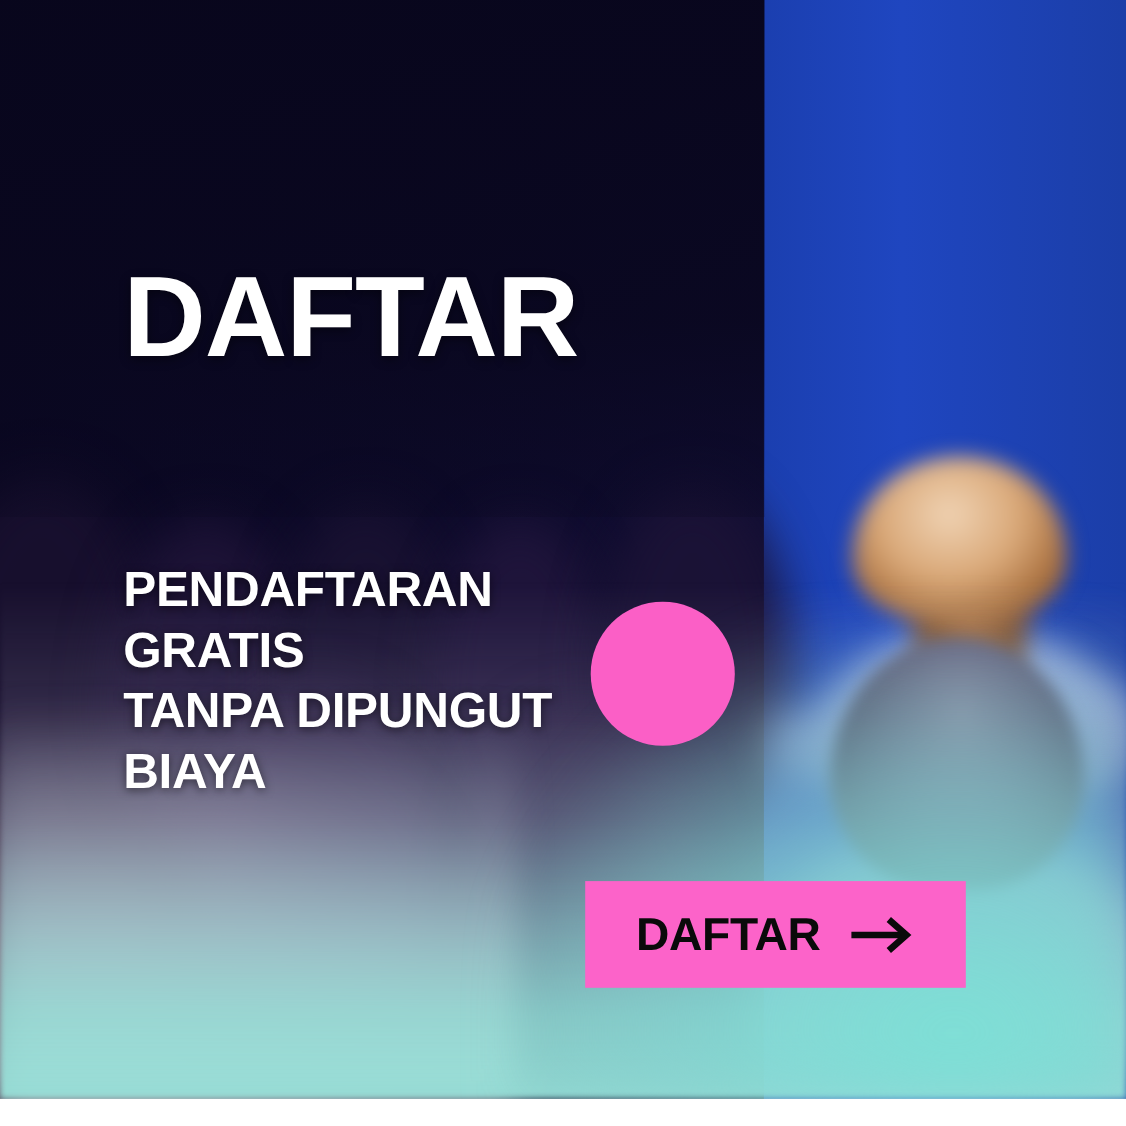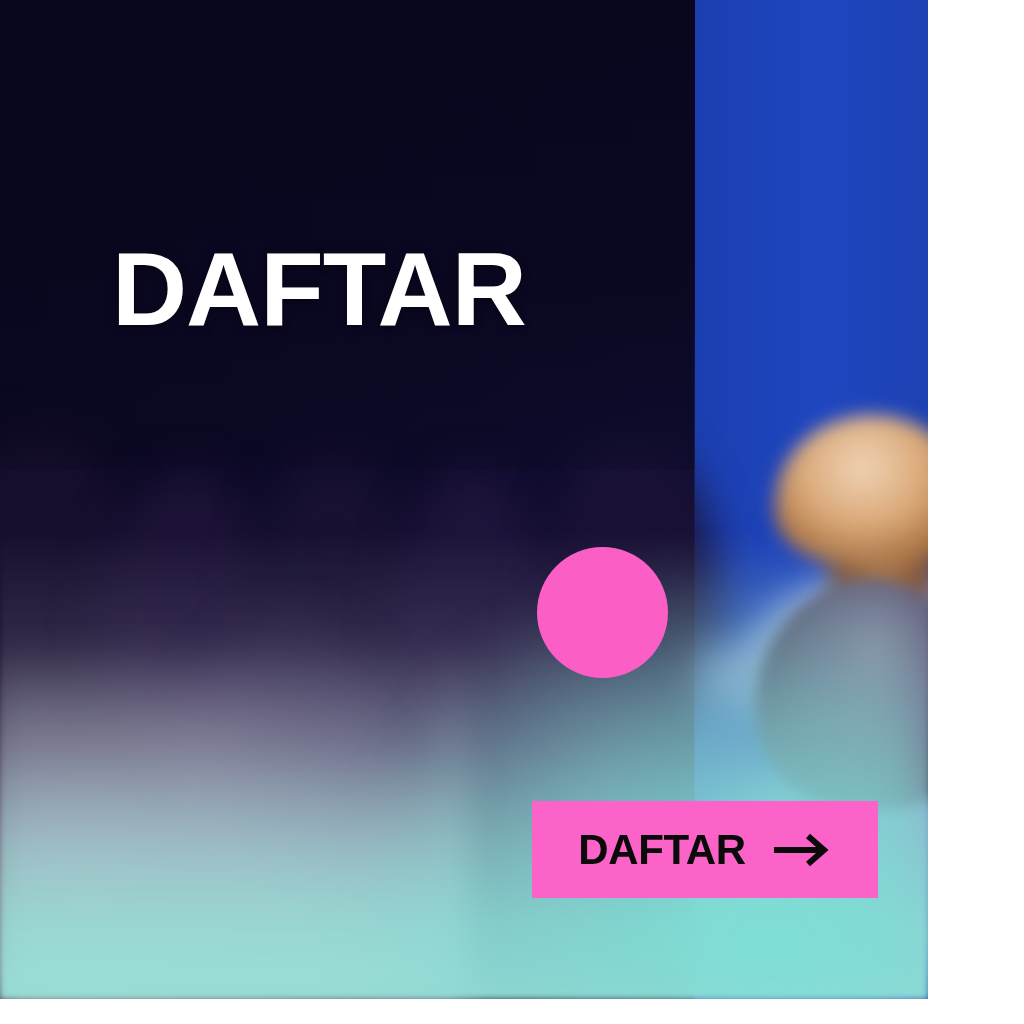--- a/index.html
+++ b/index.html
@@ -1,18 +1,18 @@
 <!DOCTYPE html>
 <html><head>
 <meta charset="utf-8">
 <style>
   html,body{margin:0;padding:0;background:#fff;}
   body{width:1024px;height:1024px;overflow:hidden;font-family:"Liberation Sans",sans-serif;}
 
-  #banner{position:relative;width:928px;height:1024px;overflow:hidden;background:#0b0824;}
+  #banner{position:relative;width:1024px;height:1024px;overflow:hidden;background:#0b0824;}
 
   
   .layer{position:absolute;inset:0;}
 
   
   .bg-split{
     background:linear-gradient(to right,
       #0a0722 0px, #0d0a2a 400px, #100d33 694px,
       #1b3fb0 695px, #1f46c0 820px, #1b3ea8 1024px);
   }
@@ -175,20 +175,26 @@
   <div class="wash-grey-left"></div>
   <div class="wash-teal"></div>
   <div class="wash-teal-right"></div>
 
   <div class="pink-circle"></div>
 
   <div class="headline">
     <span class="hl-1">DAFTAR</span>
   </div>
 
+  <div class="subhead">
+    <span>PENDAFTARAN</span>
+    <span>GRATIS</span>
+    <span>TANPA DIPUNGUT</span>
+    <span>BIAYA</span>
+  </div>
 
   <button class="cta">
     <span class="cta-label">DAFTAR</span>
     <span class="cta-arrow">
       <svg viewBox="0 0 60 34" width="60" height="34" aria-hidden="true">
         <path d="M2 17 H50" stroke="#0a0a0a" stroke-width="6" stroke-linecap="butt" fill="none"></path>
         <path d="M36 3 L52 17 L36 31" stroke="#0a0a0a" stroke-width="6" stroke-linecap="butt" stroke-linejoin="miter" fill="none"></path>
       </svg>
     </span>
   </button>

